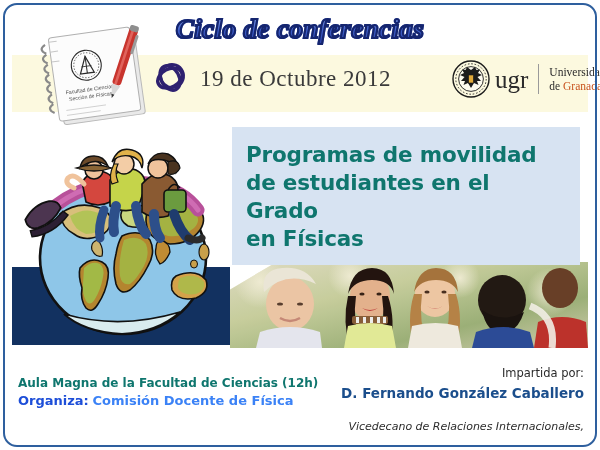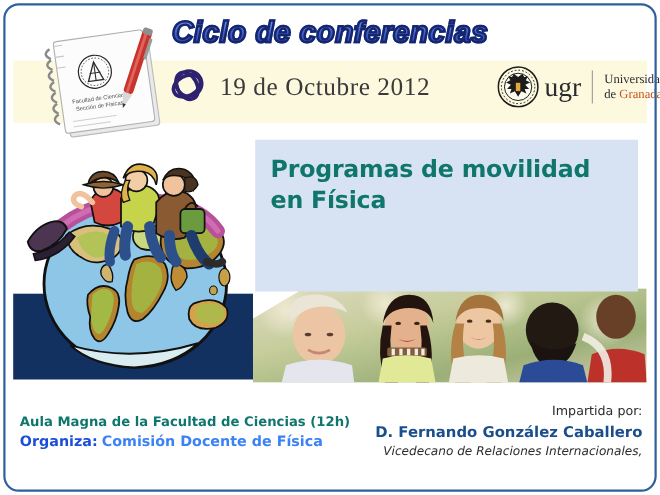--- a/index.html
+++ b/index.html
@@ -28,21 +28,21 @@
   .navy-band{
     position:absolute;left:12px;top:267px;width:218px;height:78px;
     background:#123160;z-index:1;
   }
   
   .wordart{
     position:absolute;left:0;top:14px;width:600px;text-align:center;
     z-index:20;
   }
   .wordart span{
-    font-family:Liberation Sans, sans-serif;
+    font-family:Liberation Serif, serif;
     font-size:27px;font-weight:bold;font-style:italic;
     letter-spacing:0.4px;
     color:#4a6fd4;
     background:linear-gradient(#8fa8ef 0%, #3f5fc8 55%, #2a40a8 100%);
     -webkit-background-clip:text;background-clip:text;
     -webkit-text-fill-color:transparent;
     text-shadow:none;
     paint-order:stroke fill;
     -webkit-text-stroke:2.2px #15256e;
     filter:drop-shadow(1px 1px 0px #ffffff);
@@ -124,21 +124,21 @@
     font-family:"DejaVu Sans", sans-serif;
     font-size:11.5px;color:#2b2b2b;margin-bottom:5px;
   }
   .speaker{
     font-family:"DejaVu Sans", sans-serif;
     font-size:13.5px;font-weight:bold;color:#1b4e8c;line-height:1.2;
   }
   .role{
     font-family:"DejaVu Sans", sans-serif;
     font-size:11px;font-style:italic;color:#2b2b2b;line-height:1.35;
-    margin-top:3px;
+    margin-top:19px;
   }
 </style>
 </head>
 <body>
 
 <div class="poster">
 
   <div class="cream-band"></div>
   <div class="navy-band"></div>
 
@@ -219,21 +219,22 @@
     <span class="ugr-word">ugr</span>
     <span class="ugr-divider"></span>
     <span class="ugr-lines">
       <div>Universidad</div>
       <div><span>de </span><span class="gr">Granada</span></div>
     </span>
   </div>
 
   <div class="title-panel">
     <div class="line">Programas de movilidad</div>
-    <div class="line">en Física</div>
+    <div class="line">de estudiantes en el Grado</div>
+    <div class="line">en Físicas</div>
   </div>
 
   <div class="photo">
     <div class="photo-clip">
       <svg viewBox="0 0 358 86" width="358" height="86" preserveAspectRatio="none" xmlns="http://www.w3.org/2000/svg">
         <defs>
           <linearGradient id="bgph" x1="0" y1="0" x2="1" y2="1">
             <stop offset="0%" stop-color="#e4e0c6"></stop>
             <stop offset="35%" stop-color="#cbd2a0"></stop>
             <stop offset="70%" stop-color="#9fb37a"></stop>

